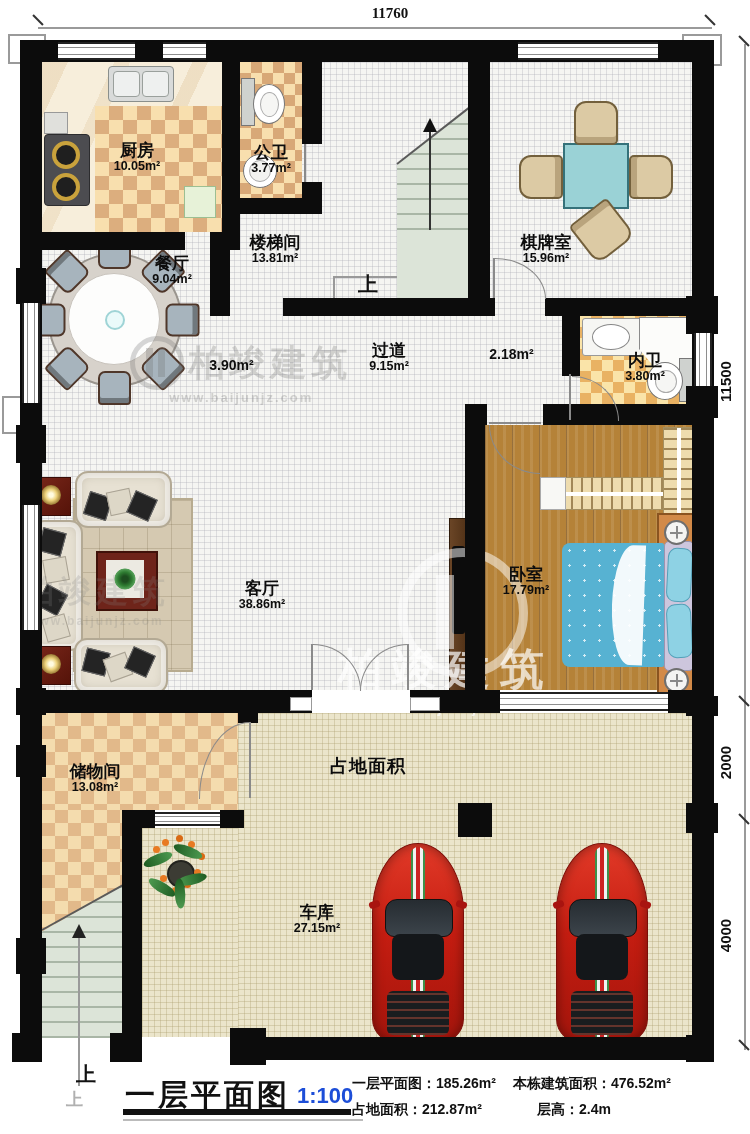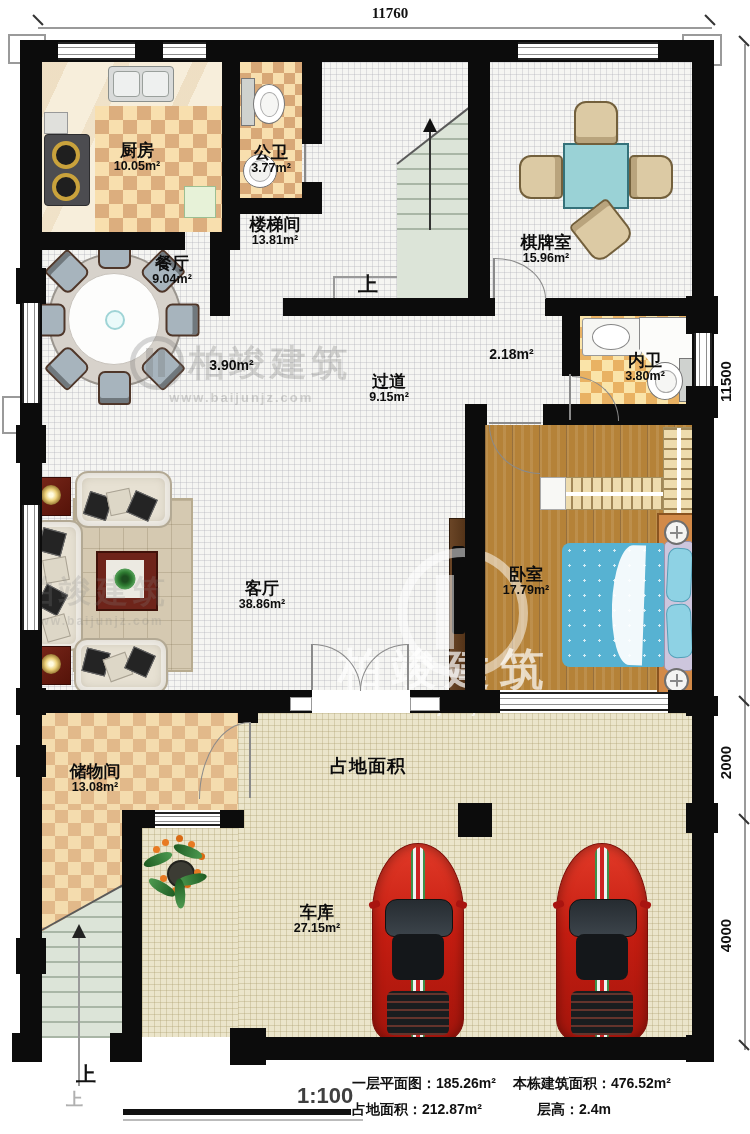--- a/index.html
+++ b/index.html
@@ -49,21 +49,21 @@
   .tick{position:absolute;width:14px;height:2px;background:#333;transform:rotate(45deg);z-index:7;}
   
   .wm{position:absolute;z-index:4;pointer-events:none;font-weight:700;white-space:nowrap;}
   .wm .brand{letter-spacing:5px;}
   .wm .url{font-weight:700;letter-spacing:2px;}
   .wm-mark{position:absolute;border-radius:50%;z-index:4;pointer-events:none;}
   .wm-mark::before{content:"";position:absolute;left:26%;top:16%;width:16%;height:66%;background:currentColor;}
   .wm-mark::after{content:"";position:absolute;left:52%;top:16%;width:16%;height:66%;background:currentColor;}
   
   .ft-title{position:absolute;font-size:30px;font-weight:700;letter-spacing:3px;color:#111;z-index:7;}
-  .ft-scale{position:absolute;font-size:22px;font-weight:700;color:#404040;z-index:7;}
+  .ft-scale{position:absolute;font-size:22px;font-weight:700;color:#1d4ed8;z-index:7;}
   .ft-stat{position:absolute;font-size:14px;font-weight:600;color:#111;z-index:7;white-space:nowrap;}
   .rule{position:absolute;z-index:7;}
   
   .car{position:absolute;width:92px;height:202px;z-index:2;}
   .car-body{position:absolute;inset:0;background:linear-gradient(180deg,#e23a28 0%,#c41d11 45%,#a4150c 100%);border-radius:46px 46px 30px 30px / 70px 70px 26px 26px;border:1px solid #7a0e08;box-shadow:inset 0 0 12px rgba(0,0,0,.4);}
   .car-stripe{position:absolute;left:39px;top:4px;width:14px;height:194px;border-radius:7px;background:linear-gradient(90deg,#3f8f4a 0 2px,#f2f2f2 2px 5px,#cc2222 5px 9px,#f2f2f2 9px 12px,#3f8f4a 12px 14px);}
   .car-ws{position:absolute;left:13px;top:56px;width:66px;height:36px;background:linear-gradient(180deg,#262c31,#3c444b);border-radius:12px 12px 9px 9px;border:1px solid #111;}
   .car-roof{position:absolute;left:20px;top:91px;width:52px;height:46px;background:#14171a;border-radius:8px;}
   .car-vent{position:absolute;left:15px;top:148px;width:62px;height:44px;background:#1a1d1f;border-radius:6px;background-image:repeating-linear-gradient(0deg,rgba(190,80,60,.45) 0 2px,transparent 2px 8px);}
   .car-mir{position:absolute;width:11px;height:7px;background:#a81410;border-radius:3px;}
@@ -288,33 +288,33 @@
   <div class="sill" style="left:410px;top:697px;width:28px;height:12px;"></div>
 
   <div class="rl" style="left:92px;top:142px;width:90px;">
     <div class="rname">厨房</div>
     <div class="rarea">10.05m²</div>
   </div>
   <div class="rl" style="left:226px;top:144px;width:90px;">
     <div class="rname">公卫</div>
     <div class="rarea">3.77m²</div>
   </div>
-  <div class="rl" style="left:225px;top:216px;width:100px;">
+  <div class="rl" style="left:225px;top:234px;width:100px;">
     <div class="rname">楼梯间</div>
     <div class="rarea">13.81m²</div>
   </div>
   <div class="rl" style="left:496px;top:234px;width:100px;">
     <div class="rname">棋牌室</div>
     <div class="rarea">15.96m²</div>
   </div>
   <div class="rl" style="left:127px;top:255px;width:90px;">
     <div class="rname">餐厅</div>
     <div class="rarea">9.04m²</div>
   </div>
-  <div class="rl" style="left:339px;top:342px;width:100px;margin-top:31px;">
+  <div class="rl" style="left:339px;top:342px;width:100px;">
     <div class="rname">过道</div>
     <div class="rarea">9.15m²</div>
   </div>
   <div class="rl" style="left:194px;top:358px;width:75px;">
     <div class="rarea" style="font-size:14px;">3.90m²</div>
   </div>
   <div class="rl" style="left:474px;top:347px;width:75px;">
     <div class="rarea" style="font-size:14px;">2.18m²</div>
   </div>
   <div class="rl" style="left:600px;top:352px;width:90px;">
@@ -350,20 +350,21 @@
   <div class="dim" style="left:340px;top:5px;width:100px;font-family:Liberation Serif, serif;">11760</div>
   <div class="dimline" style="left:744px;top:44px;width:2px;height:1006px;"></div>
   <div class="tick" style="left:737px;top:40px;"></div>
   <div class="tick" style="left:737px;top:700px;"></div>
   <div class="tick" style="left:737px;top:818px;"></div>
   <div class="tick" style="left:737px;top:1044px;"></div>
   <div class="dim" style="left:690px;top:373px;width:70px;transform:rotate(-90deg);">11500</div>
   <div class="dim" style="left:690px;top:754px;width:70px;transform:rotate(-90deg);">2000</div>
   <div class="dim" style="left:690px;top:927px;width:70px;transform:rotate(-90deg);">4000</div>
 
+  <div class="ft-title" style="left:125px;top:1075px;">一层平面图</div>
   <div class="ft-scale" style="left:297px;top:1083px;">1:100</div>
   <div class="rule" style="left:123px;top:1109px;width:228px;height:6px;background:#111;"></div>
   <div class="rule" style="left:123px;top:1119px;width:240px;height:2px;background:#bbb;"></div>
   <div class="ft-stat" style="left:352px;top:1075px;">
     <span>一层平面图：</span><span>185.26m²</span>
   </div>
   <div class="ft-stat" style="left:513px;top:1075px;">
     <span>本栋建筑面积：</span><span>476.52m²</span>
   </div>
   <div class="ft-stat" style="left:352px;top:1101px;">

